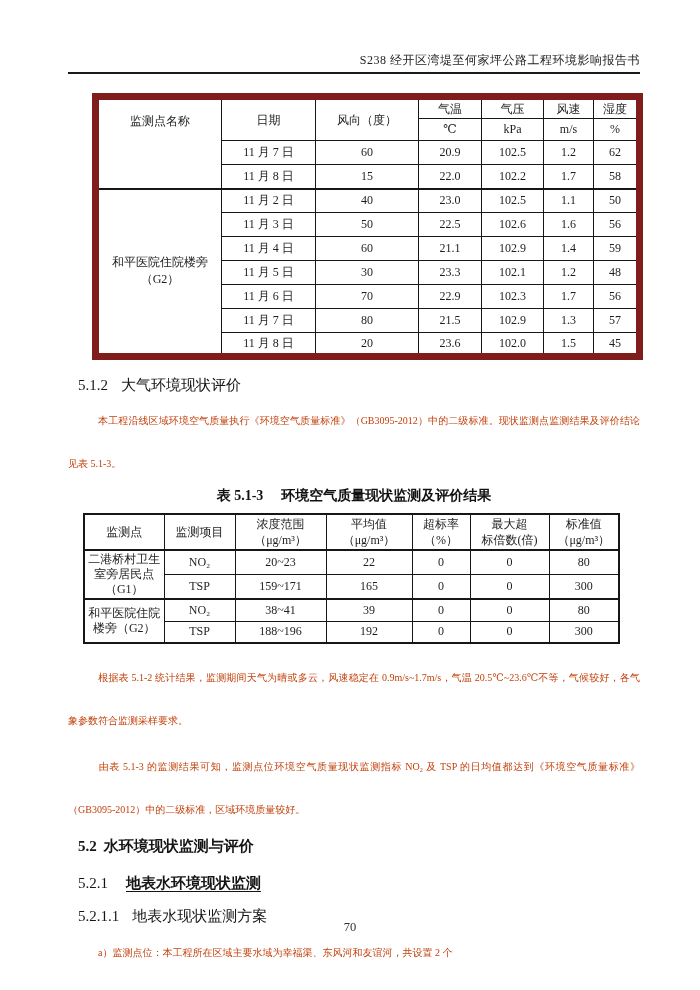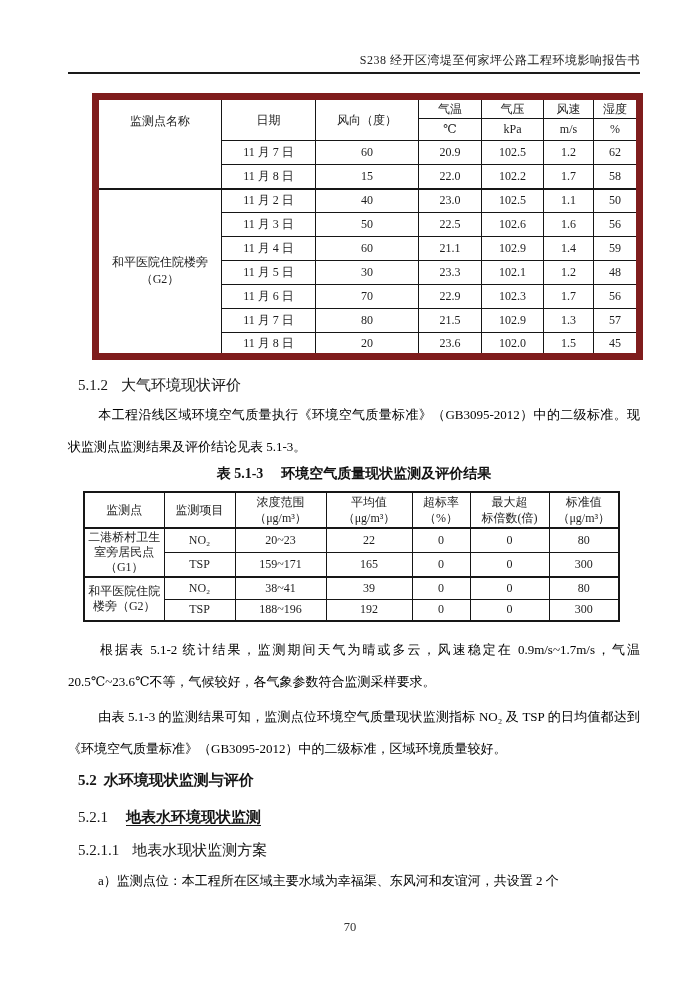--- a/index.html
+++ b/index.html
@@ -21,21 +21,21 @@
   table.met tr.hrow td { height:22px; }
   table.met td.name-top { vertical-align:top; padding-top:13px; }
   table.met tr.gsep td { border-top:2px solid #161616; }
 
   
   .sec-heading { margin:15px 0 0 10px; font-size:15px; line-height:21px; color:#151515; }
   .sec-heading .num { display:inline-block; }
   .sec-heading .gap-s { margin-right:7px; } .sec-heading .gap-m { margin-right:13px; } .sec-heading .gap-l { margin-right:18px;margin-top:10px; }
   .sec-heading.bold { font-weight:bold; }
   .sec-heading .underlined { text-decoration:underline; text-underline-offset:3px;font-weight:bold; }
-  .para { margin:3px 0 0 0; font-size:13px; line-height:32px; text-align:justify; color:#000000; }
+  .para { margin:3px 0 0 0; font-size:10px; line-height:43px; text-align:justify; color:#c2410c; }
   .para .indent { display:inline-block; width:30px; }
 
   
   .tbl-caption { margin-top:0; text-align:center; font-size:14px; font-weight:bold; line-height:22px; color:#111; }
   .tbl-caption .cap-num { margin-right:18px; }
 
   
   table.aq { border-collapse:collapse; table-layout:fixed; width:535px; margin:6px 0 0 15px; border:2px solid #161616; }
   table.aq th, table.aq td { border:1px solid #161616; text-align:center; vertical-align:middle; font-size:12px; font-weight:normal; padding:1px 2px; color:#1d1d1d; }
   table.aq thead th { height:34px; border-bottom:2px solid #161616; }

